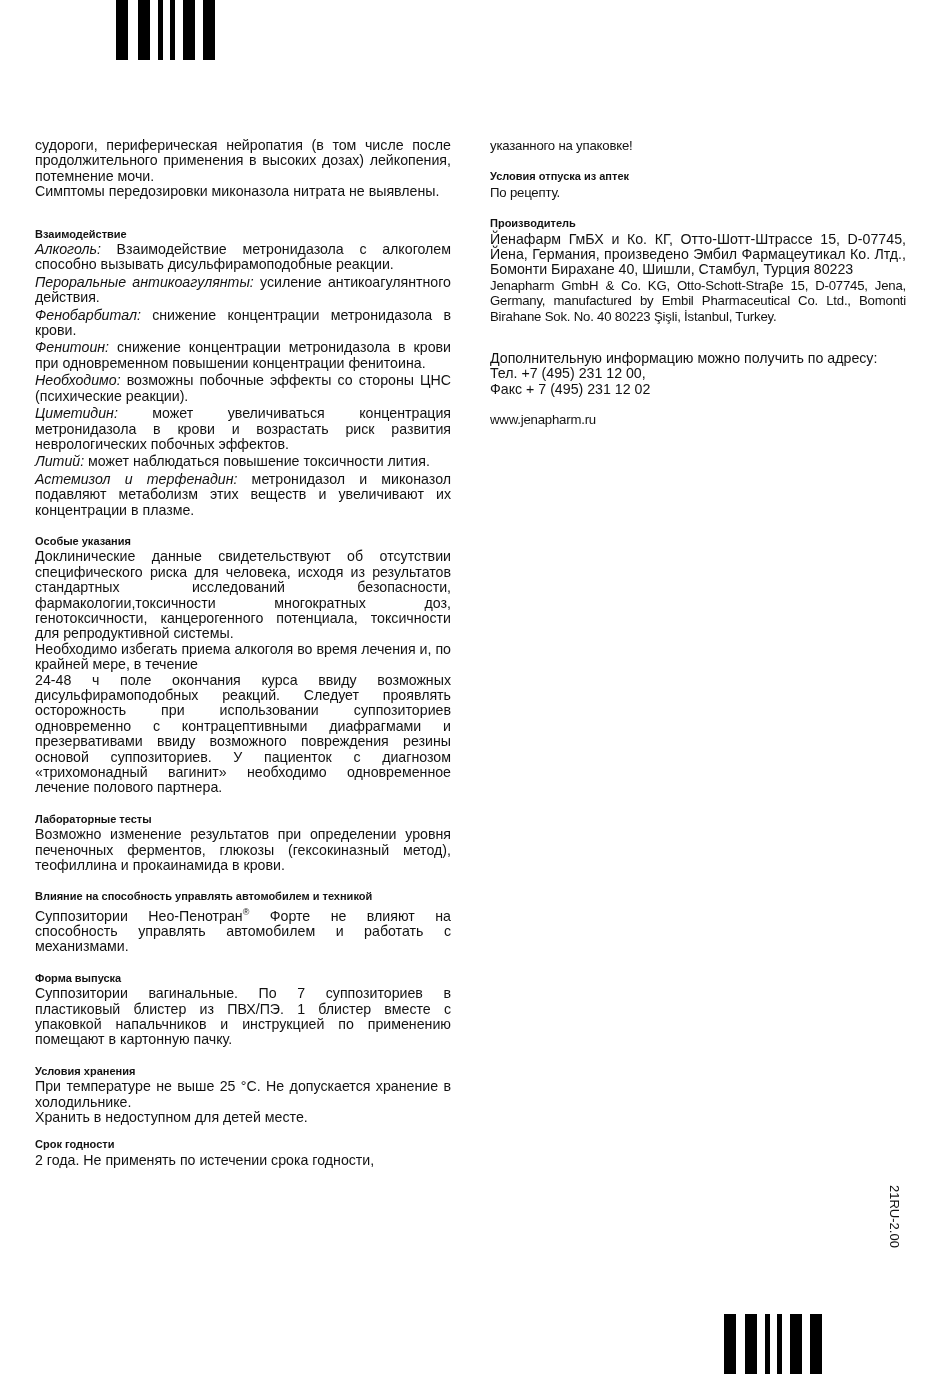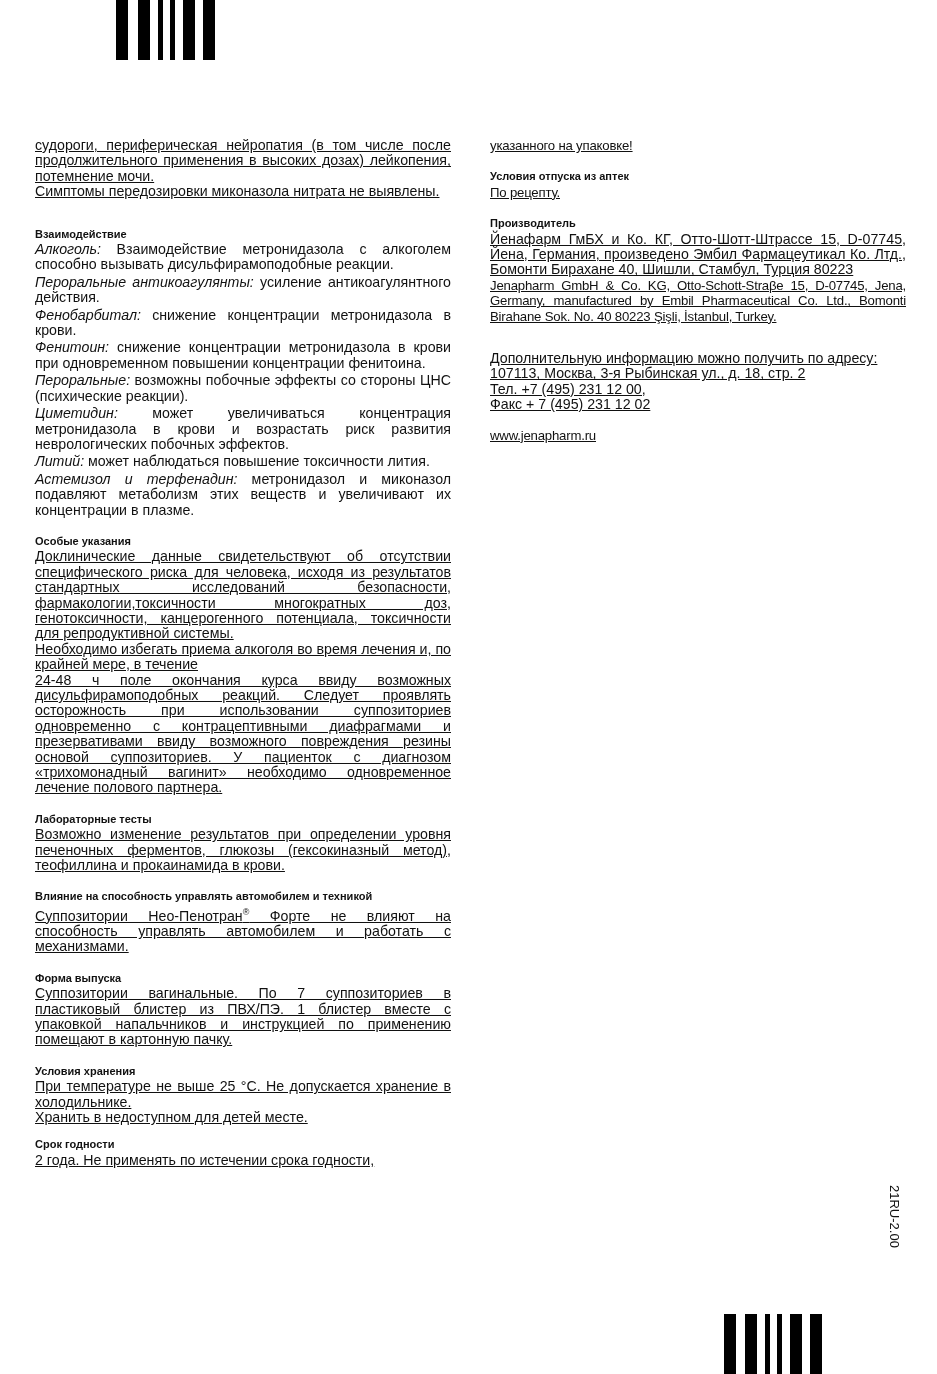--- a/index.html
+++ b/index.html
@@ -11,21 +11,21 @@
   .barcode { position: absolute; display: flex; align-items: stretch; }
   .barcode .bar { background: #000; height: 100%; }
   .barcode .gap { height: 100%; }
   #barcode-top { left: 116px; top: 0; height: 60px; }
   #barcode-bottom { left: 724px; top: 1314px; height: 60px; }
 
   .col { position: absolute; top: 138px; width: 416px; font-size: 14.2px; line-height: 15.4px; }
   #col-left { left: 35px; }
   #col-right { left: 490px; width: 416px; }
 
-  .p { margin: 0; text-align: justify; text-align-last: left; text-decoration: underline; }
+  .p { margin: 0; text-align: justify; text-align-last: left; }
   .sec { margin-top: 15px; }
   .h { font-weight: bold; margin: 0; font-size: 11px; }
   .it { font-style: italic; }
   .item { margin: 0 0 2px 0; text-align: justify; }
   .small { font-size: 13.2px; letter-spacing: -0.2px; }
 
   #version-code {
     position: absolute; left: 880px; top: 1185px;
     transform: rotate(90deg); transform-origin: left top;
     font-size: 13px; white-space: nowrap; left: 902px;
@@ -52,21 +52,21 @@
   <p class="p">судороги, периферическая нейропатия (в том числе после продолжительного применения в высоких дозах) лейкопения, потемнение мочи.</p>
   <p class="p">Симптомы передозировки миконазола нитрата не выявлены.</p>
 
   <div class="sec" style="margin-top:27px">
     <p class="h">Взаимодействие</p>
     <div id="interaction-list">
         <p class="item"><span class="it">Алкоголь:</span><span> Взаимодействие метронидазола с алкоголем способно вызывать дисульфирамоподобные реакции.</span></p>
         <p class="item"><span class="it">Пероральные антикоагулянты:</span><span> усиление антикоагулянтного действия.</span></p>
         <p class="item"><span class="it">Фенобарбитал:</span><span> снижение концентрации метронидазола в крови.</span></p>
         <p class="item"><span class="it">Фенитоин:</span><span> снижение концентрации метронидазола в крови при одновременном повышении концентрации фенитоина.</span></p>
-        <p class="item"><span class="it">Пероральные:</span><span> возможны побочные эффекты со стороны ЦНС (психические реакции).</span></p>
+        <p class="item"><span class="it">Необходимо:</span><span> возможны побочные эффекты со стороны ЦНС (психические реакции).</span></p>
         <p class="item"><span class="it">Циметидин:</span><span> может увеличиваться концентрация метронидазола в крови и возрастать риск развития неврологических побочных эффектов.</span></p>
         <p class="item"><span class="it">Литий:</span><span> может наблюдаться повышение токсичности лития.</span></p>
         <p class="item"><span class="it">Астемизол и терфенадин:</span><span> метронидазол и миконазол подавляют метаболизм этих веществ и увеличивают их концентрации в плазме.</span></p>
       </div>
   </div>
 
   <div class="sec" style="margin-top:16px">
     <p class="h">Особые указания</p>
     <p class="p">Доклинические данные свидетельствуют об отсутствии специфического риска для человека, исходя из результатов стандартных исследований безопасности, фармакологии,токсичности многократных доз, генотоксичности, канцерогенного потенциала, токсичности для репродуктивной системы.</p>
     <p class="p">Необходимо избегать приема алкоголя во время лечения и, по крайней мере, в течение</p>
@@ -109,21 +109,20 @@
   </div>
 
   <div class="sec" style="margin-top:16px">
     <p class="h">Производитель</p>
     <p class="p">Йенафарм ГмБХ и Ко. КГ, Отто-Шотт-Штрассе 15, D-07745, Йена, Германия, произведено Эмбил Фармацеутикал Ко. Лтд., Бомонти Бирахане 40, Шишли, Стамбул, Турция 80223</p>
     <p class="p small">Jenapharm GmbH &amp; Co. KG, Otto-Schott-Straβe 15, D-07745, Jena, Germany, manufactured by Embil Pharmaceutical Co. Ltd., Bomonti Birahane Sok. No. 40 80223 Şişli, İstanbul, Turkey.</p>
   </div>
 
   <div class="sec" style="margin-top:27px">
     <p class="p">Дополнительную информацию можно получить по адресу:</p>
-    <p class="p">107113, Москва, 3-я Рыбинская ул., д. 18, стр. 2</p>
     <p class="p">Тел.  +7 (495) 231 12 00,</p>
     <p class="p">Факс + 7 (495) 231 12 02</p>
     <p class="p small" style="margin-top:15px">www.jenapharm.ru</p>
   </div>
 </div>
 
 <div id="version-code">21RU-2.00</div>
 
 <div id="barcode-bottom" class="barcode">
   <div class="bar" style="width:12px"></div>

